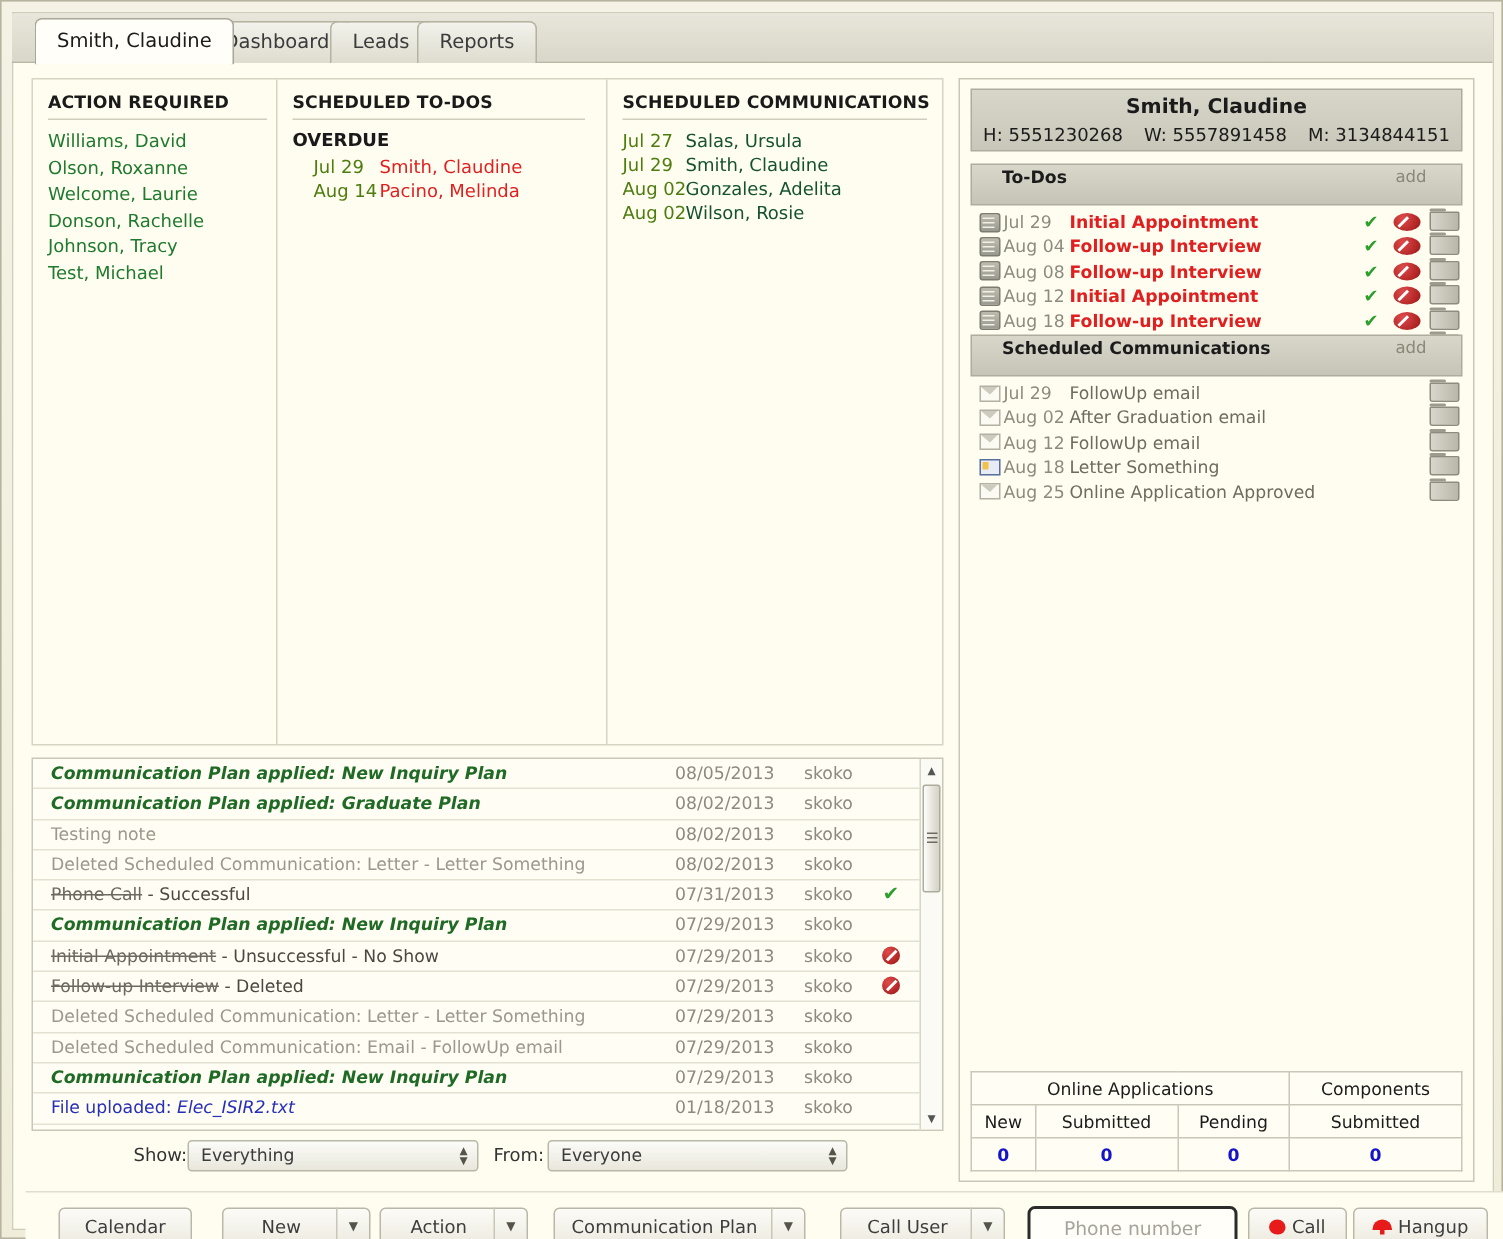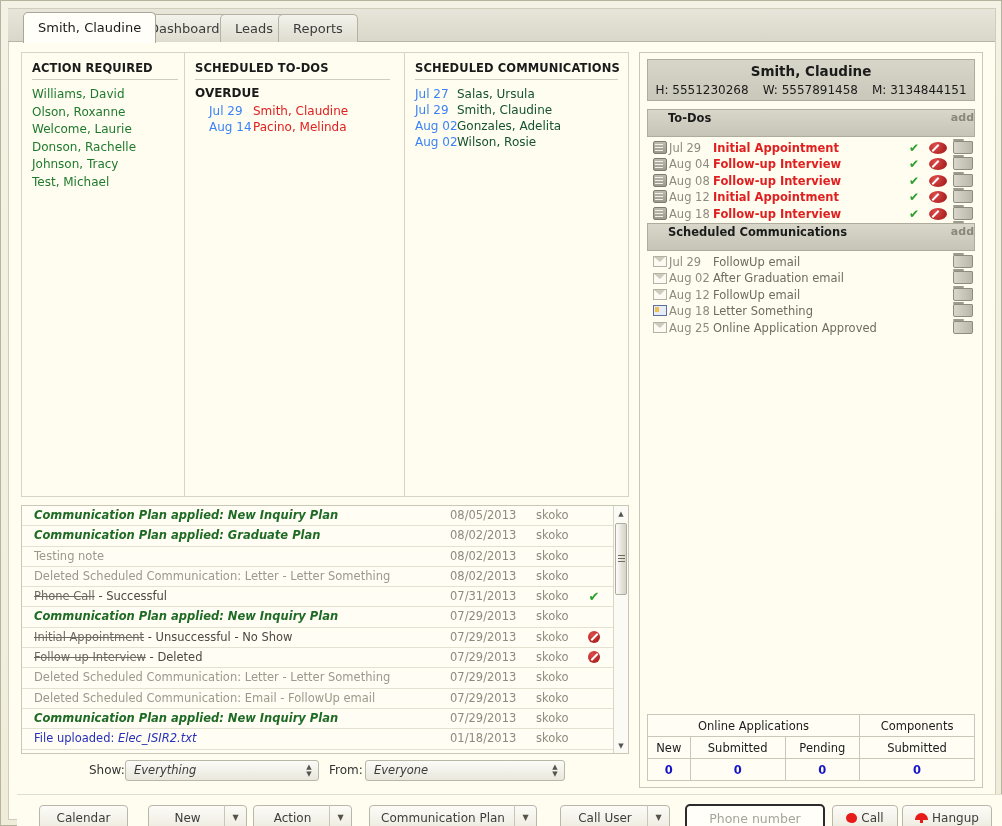--- a/index.html
+++ b/index.html
@@ -115,21 +115,21 @@
     font-weight: bold;
     color: #1a1a1a;
     margin: 2px 0 3px 0;
   }
   .dated-row {
     font-size: 12px;
     line-height: 16px;
     white-space: nowrap;
     padding-left: 14px;
   }
-  .dated-row .dt { color: #3b82f6; display: inline-block; width: 44px; }
+  .dated-row .dt { color: #4d7c0f; display: inline-block; width: 44px; }
   .dated-row .nm { color: #14532d; cursor: pointer; }
   .dated-row.overdue .nm { color: #e02020; }
   .col.c3 .dated-row { padding-left: 0; }
   .col.c3 .dated-row .dt { width: 42px; }
 
   
   .log {
     position: absolute;
     left: 12px; top: 463px;
     width: 608px; height: 249px;
@@ -227,21 +227,20 @@
     height: 21px;
     background: linear-gradient(180deg,#fbfbf8 0%,#e9e7dc 100%);
     border: 1px solid #b9b7a7;
     border-radius: 3px;
     font-size: 11.5px;
     color: #3b3b3b;
     line-height: 19px;
     padding: 0 22px 0 8px;
     vertical-align: middle;
     cursor: pointer;
-    font-style: italic;
   }
   .combo .arrows {
     position: absolute; right: 5px; top: 3px;
     font-size: 7px; line-height: 7px; color: #55534a;
     text-align: center; width: 8px;
   }
 
   
   .right {
     position: absolute;
@@ -278,22 +277,22 @@
     height: 28px; line-height: 16px;
     background: linear-gradient(180deg,#d9d7ca 0%,#c6c4b6 100%);
     border: 1px solid #aeac9c;
     box-sizing: border-box;
     font-size: 11.5px; font-weight: bold;
     color: #1b1b1b;
     padding: 0 20px;
     position: relative;
   }
   .sect-head .add {
-    position: absolute; right: 0; top: 0;
-    font-size: 11px; font-weight: bold;
+    position: absolute; right: 23px; top: 0;
+    font-size: 11px; font-weight: normal;
     color: #8a8878; cursor: pointer;
   }
   .sect-body { padding: 3px 0 0 0; }
   .trow {
     height: 16.4px; line-height: 16.4px;
     position: relative;
     font-size: 11.5px;
     white-space: nowrap;
     padding-left: 6px;
   }

